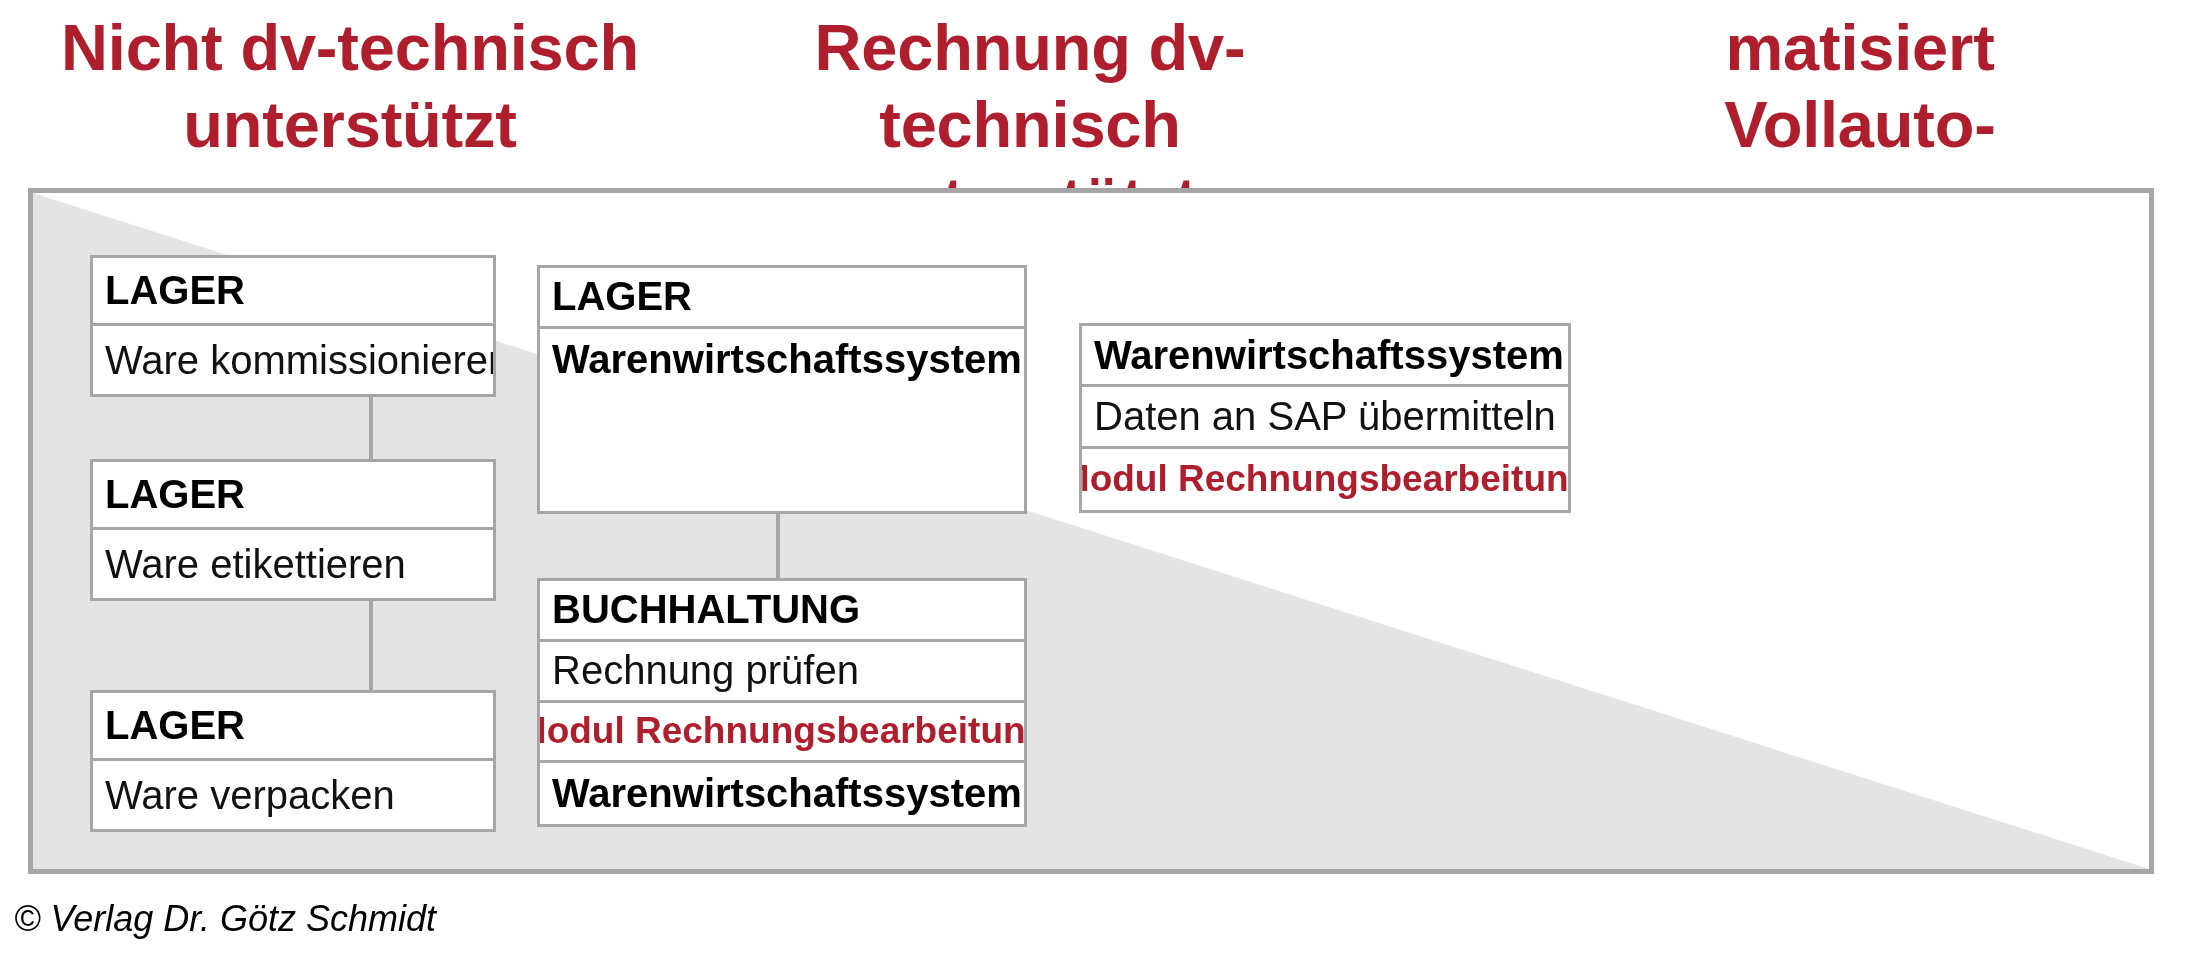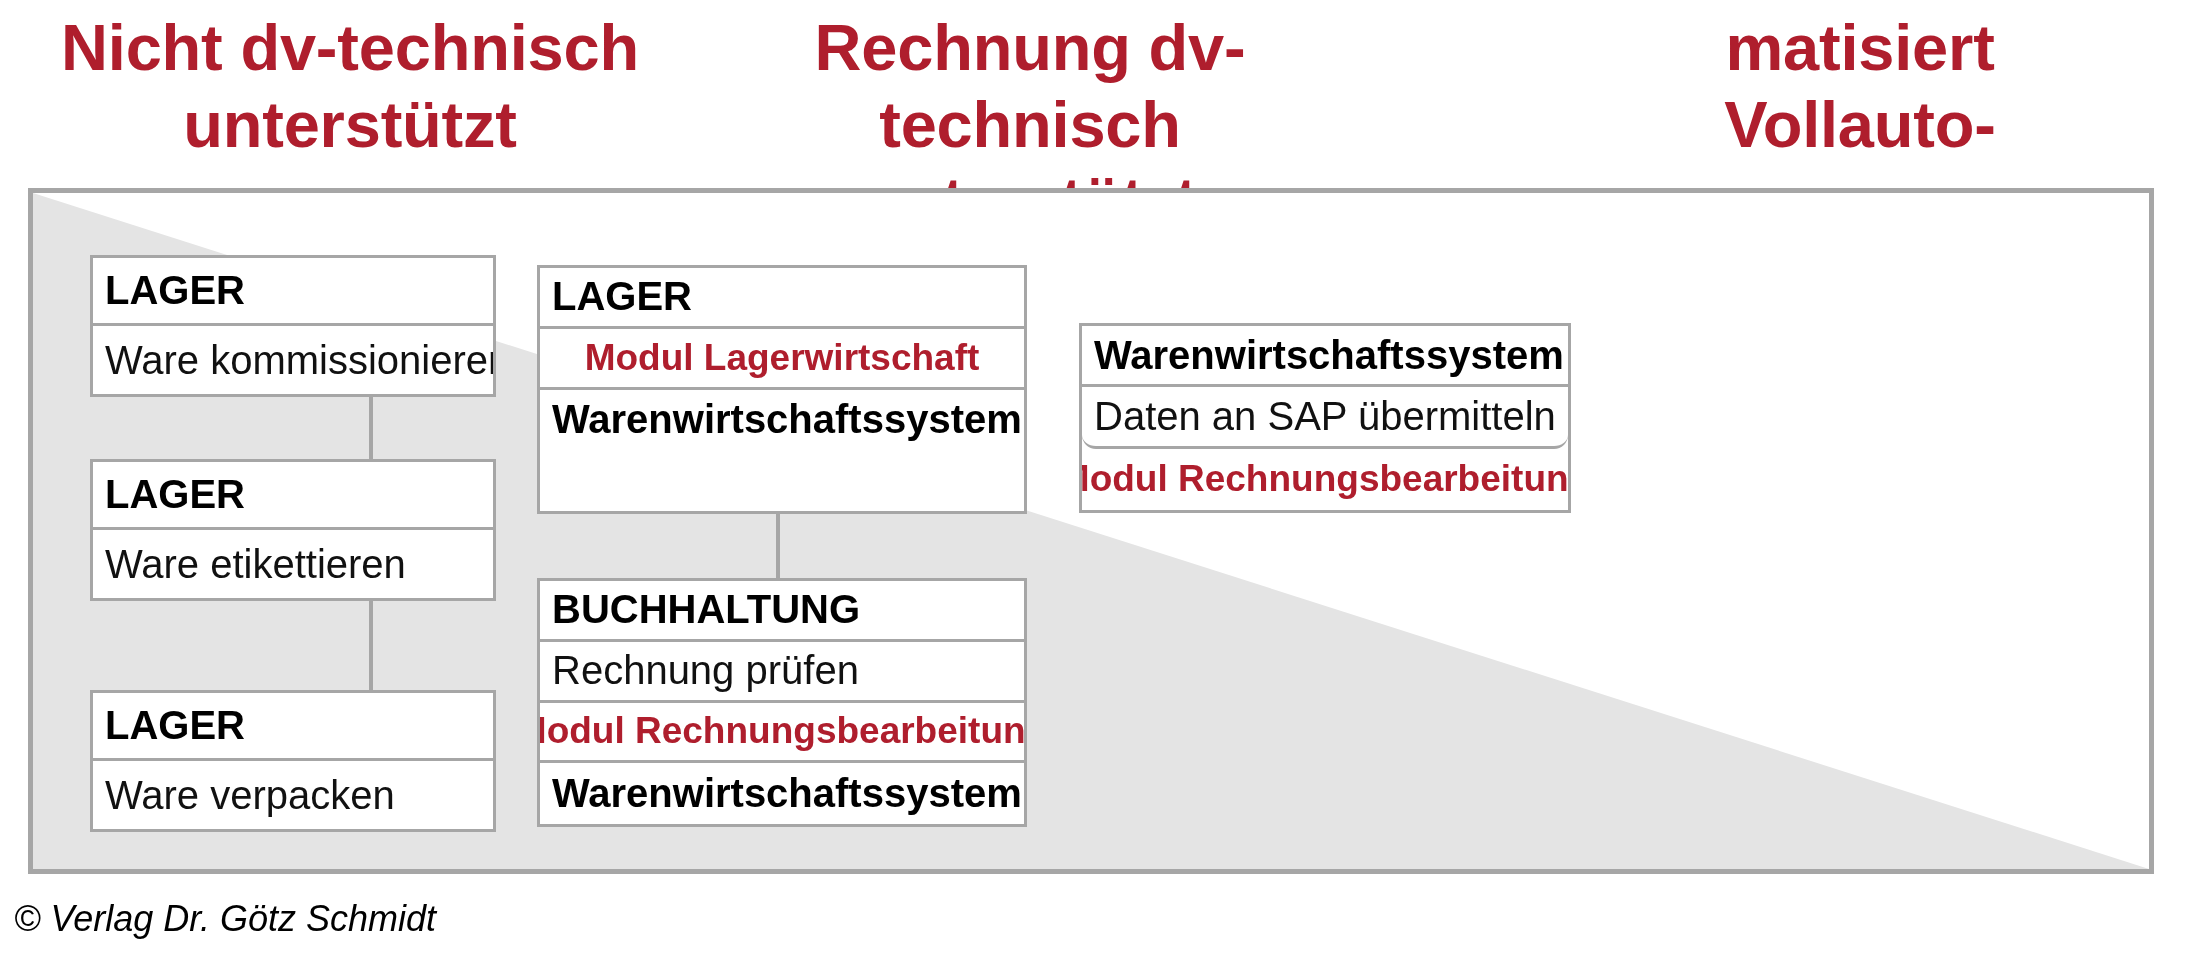--- a/index.html
+++ b/index.html
@@ -145,32 +145,31 @@
     <div class="prow task" style="height:50%;">Ware etikettieren</div>
   </div>
 
   <div class="pbox" style="left:57px; top:497px; width:406px; height:142px;">
     <div class="prow org" style="height:50%;">LAGER</div>
     <div class="prow task" style="height:50%;">Ware verpacken</div>
   </div>
 
   <div class="pbox" style="left:504px; top:72px; width:490px; height:249px;">
     <div class="prow org" style="height:25%;">LAGER</div>
-    <div class="prow module" style="height:25%;">Modul Lagerwirtschaft</div>
     <div class="prow sys" style="height:25%;">Warenwirtschaftssystem</div>
   </div>
 
   <div class="pbox" style="left:504px; top:385px; width:490px; height:249px;">
     <div class="prow org" style="height:25%;">BUCHHALTUNG</div>
     <div class="prow task" style="height:25%;">Rechnung prüfen</div>
     <div class="prow module" style="height:25%;">Modul Rechnungsbearbeitung</div>
     <div class="prow sys" style="height:25%;">Warenwirtschaftssystem</div>
   </div>
 
   <div class="pbox" style="left:1046px; top:130px; width:492px; height:190px;">
     <div class="prow sys" style="height:33.34%;">Warenwirtschaftssystem</div>
-    <div class="prow task" style="height:33.33%;border-radius:14px;">Daten an SAP übermitteln</div>
+    <div class="prow task" style="height:33.33%;">Daten an SAP übermitteln</div>
     <div class="prow module" style="height:33.33%;">Modul Rechnungsbearbeitung</div>
   </div>
 
 </div>
 
 <div class="copyright">© Verlag Dr. Götz Schmidt</div>
 
 </body></html>

